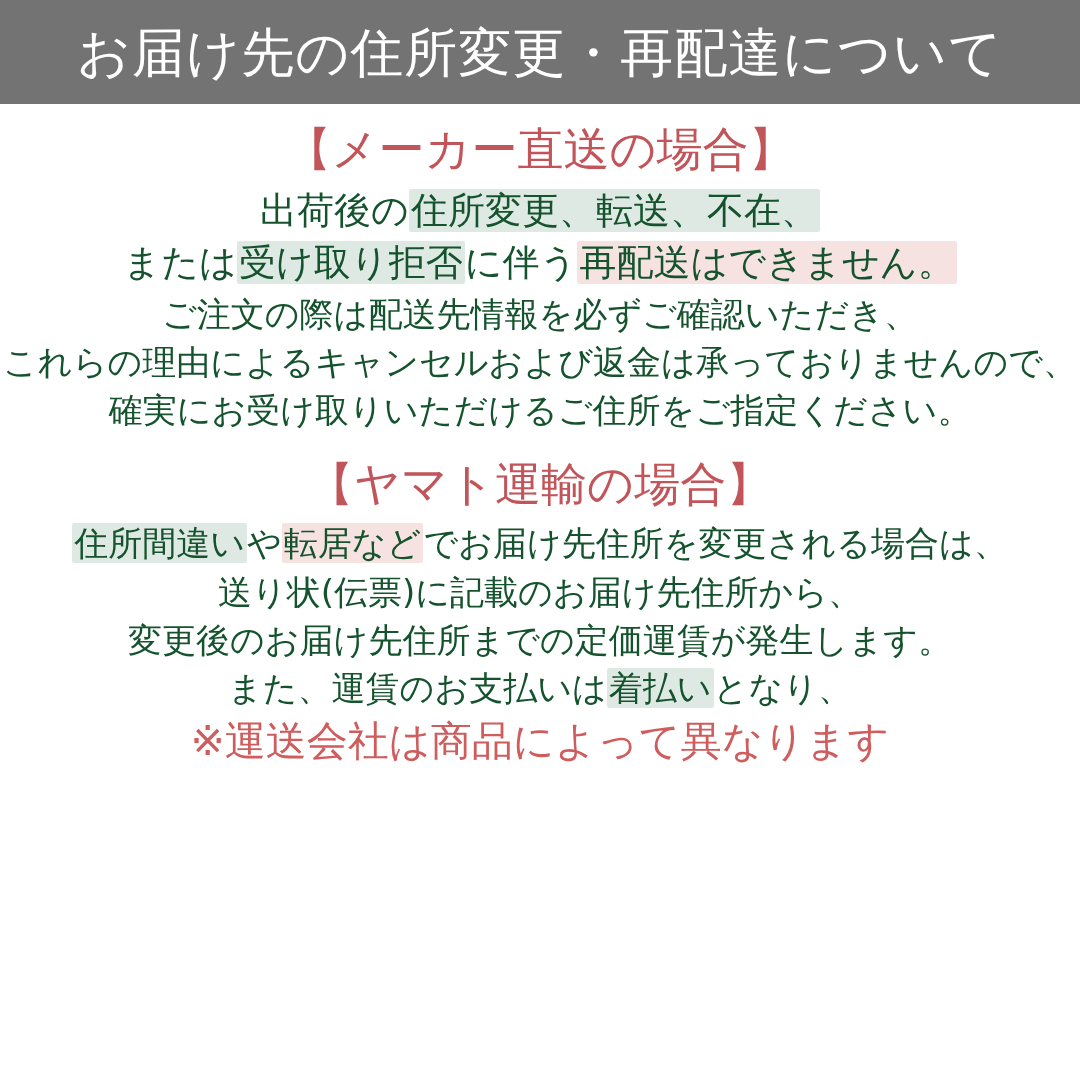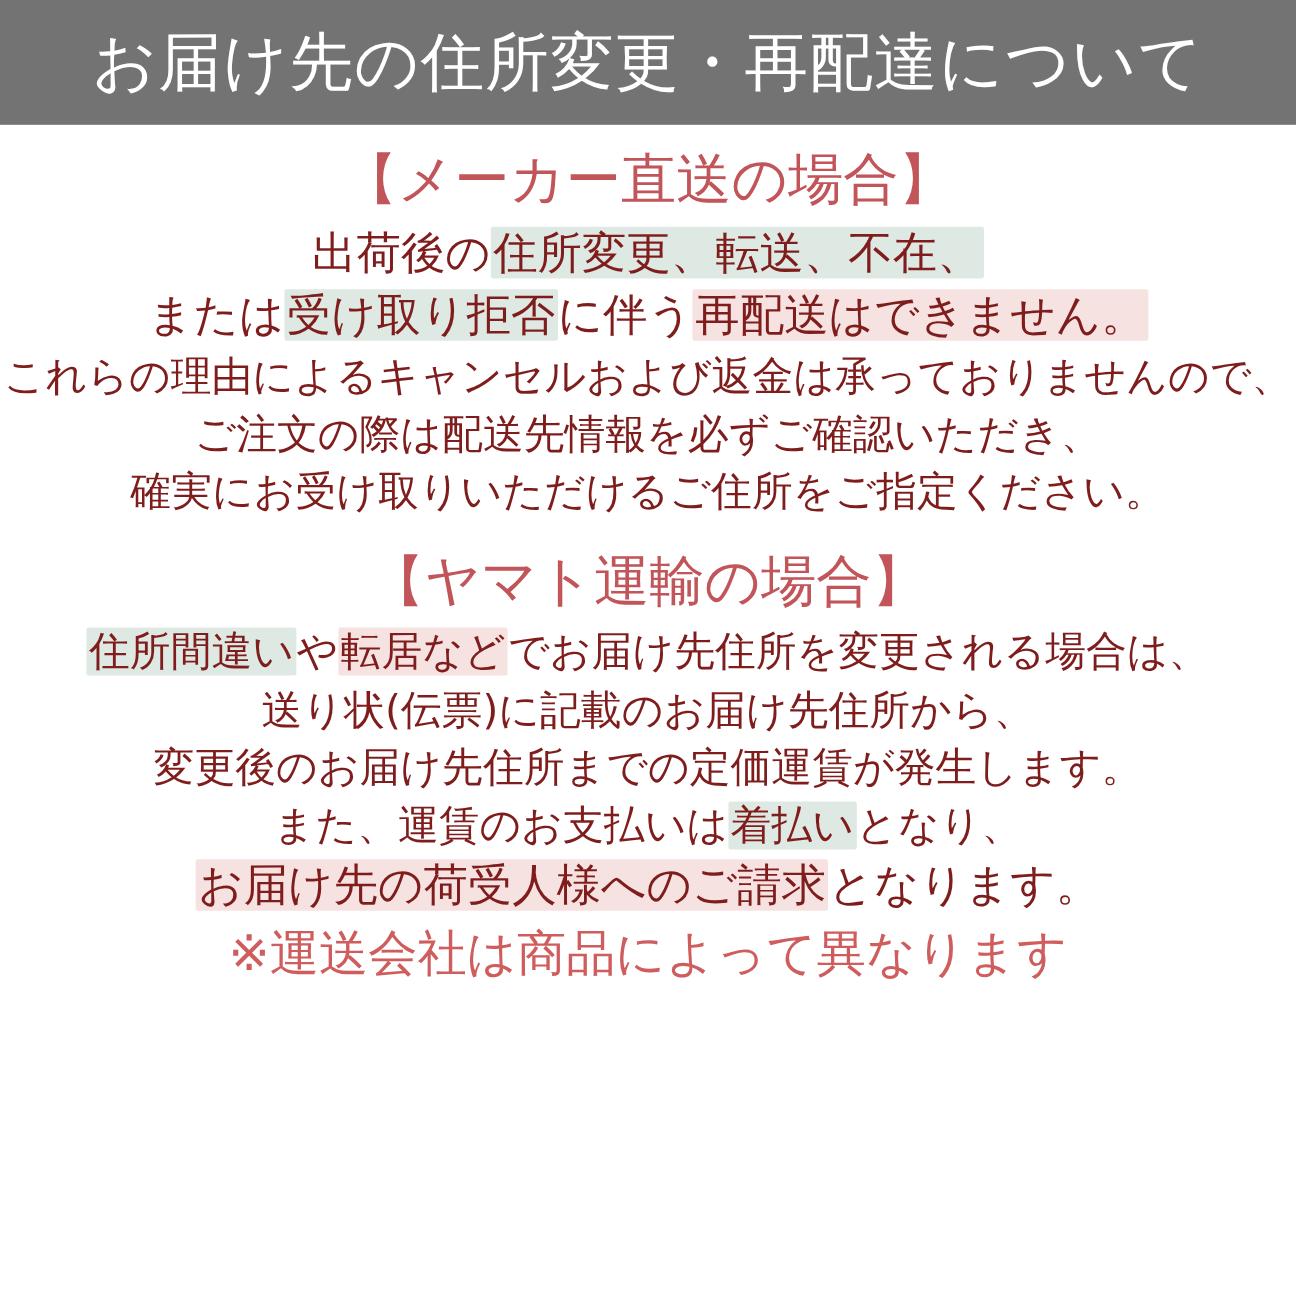--- a/index.html
+++ b/index.html
@@ -50,21 +50,21 @@
   }
   .section-heading {
     color: #c1555a;
     font-size: 46px;
     line-height: 1.45;
     text-align: center;
     white-space: nowrap;
     margin: 2px 0 2px 0;
   }
   .line {
-    color: #7f1d1d;
+    color: #14532d;
     font-size: 37px;
     line-height: 1.42;
     text-align: center;
     white-space: nowrap;
     margin: 0;
   }
   .line.small {
     font-size: 34px;
   }
   .line.note {
@@ -97,40 +97,37 @@
     <div class="section-heading">【メーカー直送の場合】</div>
 
     <p class="line">
       <span>出荷後の</span><span class="hl-green">住所変更、転送、不在、</span>
     </p>
 
     <p class="line">
       <span>または</span><span class="hl-green">受け取り拒否</span><span>に伴う</span><span class="hl-pink">再配送はできません。</span>
     </p>
 
+    <p class="line small">ご注文の際は配送先情報を必ずご確認いただき、</p>
     <p class="line small">これらの理由によるキャンセルおよび返金は承っておりませんので、</p>
-    <p class="line small">ご注文の際は配送先情報を必ずご確認いただき、</p>
     <p class="line small">確実にお受け取りいただけるご住所をご指定ください。</p>
 
     <div class="gap-m"></div>
 
     <div class="section-heading">【ヤマト運輸の場合】</div>
 
     <p class="line small">
       <span class="hl-green">住所間違い</span><span>や</span><span class="hl-pink">転居など</span><span>でお届け先住所を変更される場合は、</span>
     </p>
 
     <p class="line small">送り状(伝票)に記載のお届け先住所から、</p>
     <p class="line small">変更後のお届け先住所までの定価運賃が発生します。</p>
 
     <p class="line small">
       <span>また、運賃のお支払いは</span><span class="hl-green">着払い</span><span>となり、</span>
     </p>
 
-    <p class="line">
-      <span class="hl-pink">お届け先の荷受人様へのご請求</span><span>となります。</span>
-    </p>
 
 
     <p class="line note">※運送会社は商品によって異なります</p>
 
   </div>
 </div>
 
 </body></html>

